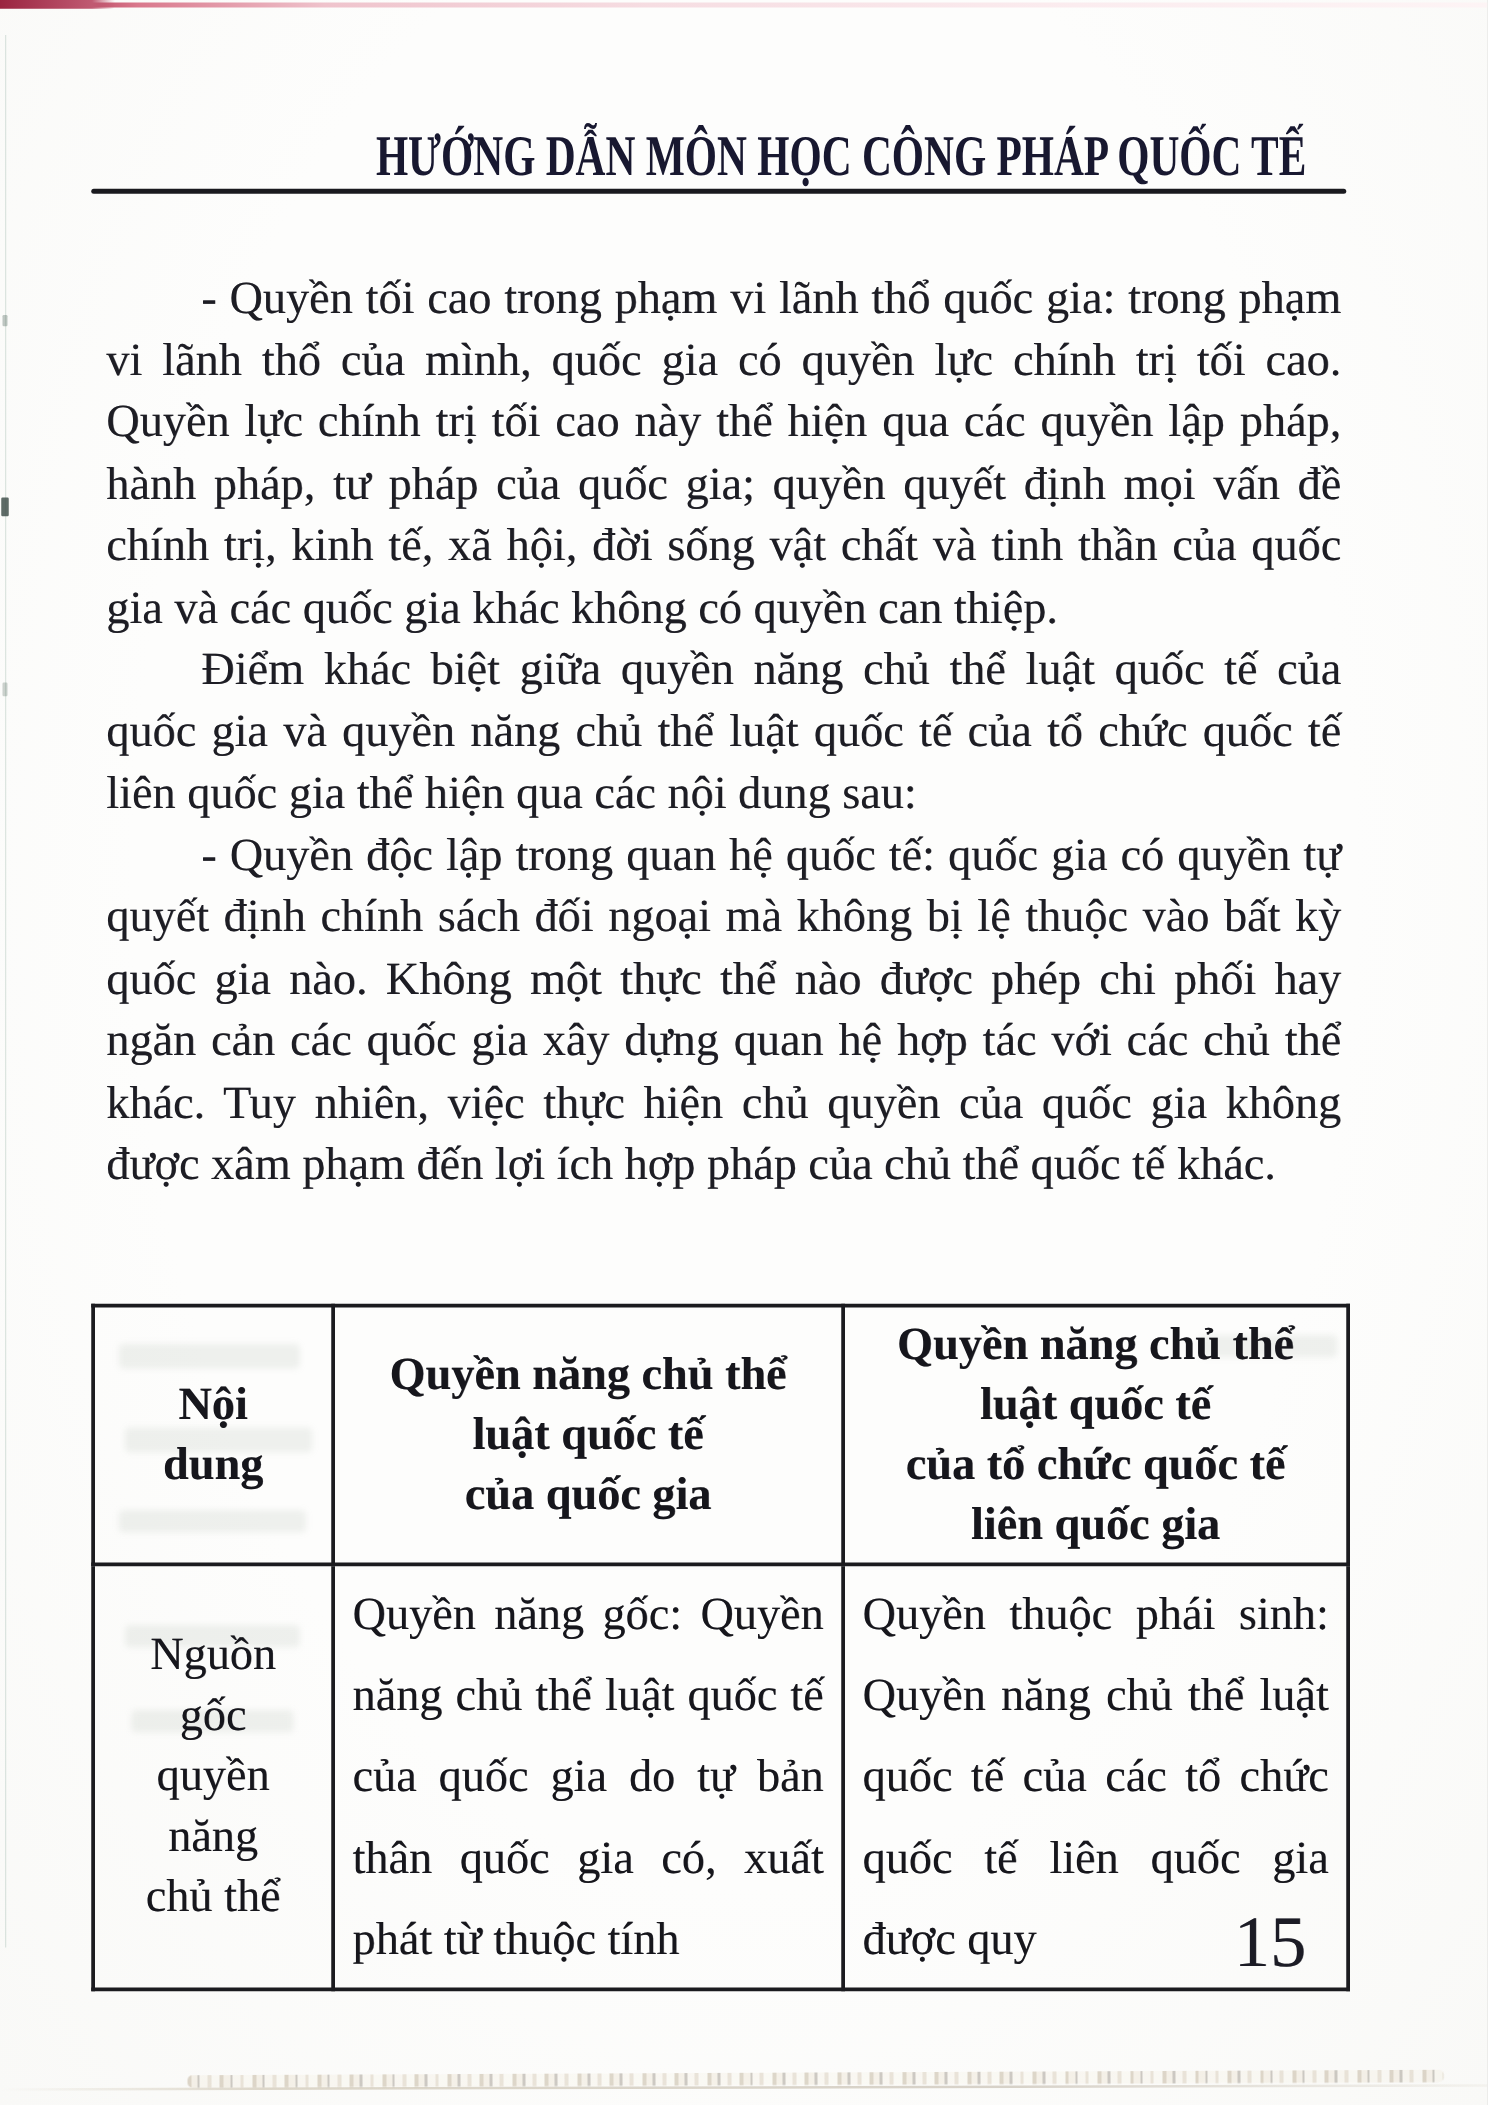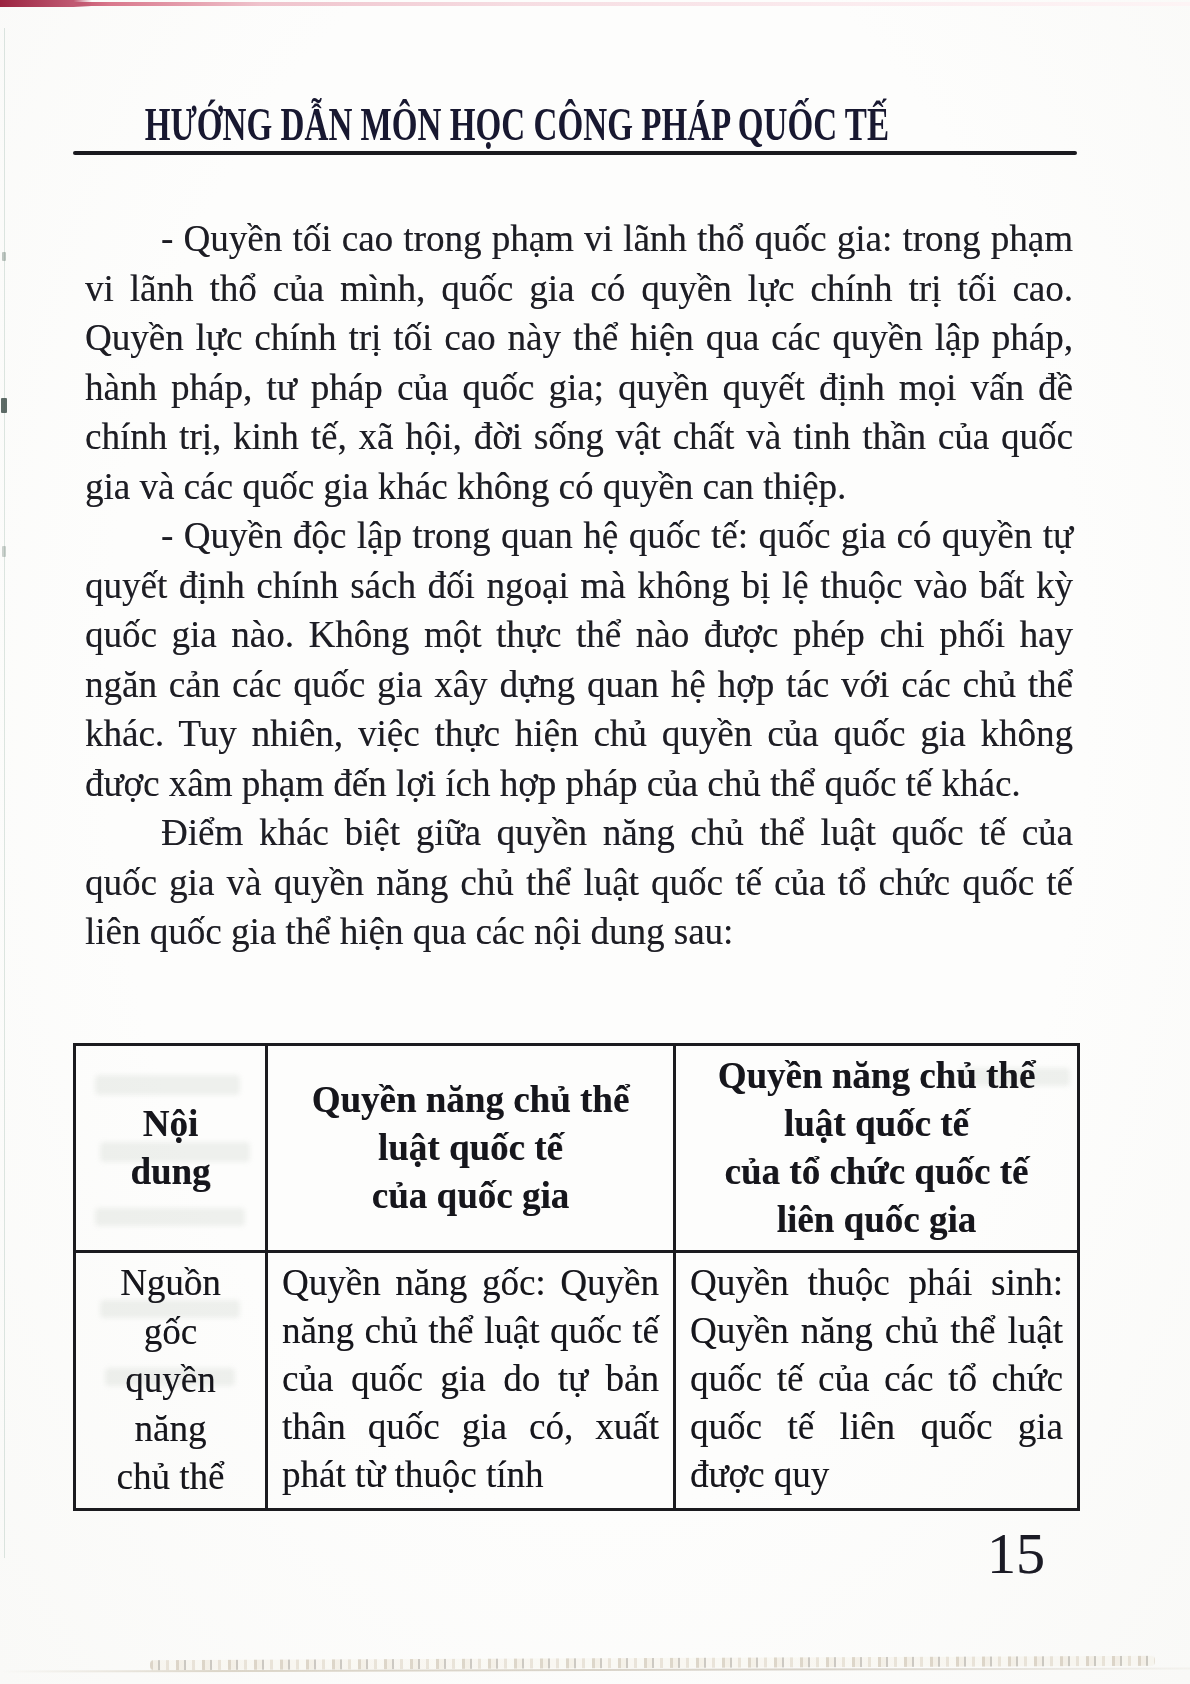--- a/index.html
+++ b/index.html
@@ -51,21 +51,21 @@
       rgba(150,130,90,0.30) 18%, rgba(120,100,70,0.28) 68%,
       rgba(150,130,90,0.06) 100%);
     transform:rotate(-0.15deg);
   }
   .bleed{position:absolute;background:rgba(128,148,134,0.12);
     filter:blur(2.5px);border-radius:4px;}
 
   
   .header-title{
     position:absolute;top:100px;left:0;width:1190px;
-    text-align:left;
+    text-align:right;
     font-weight:bold;color:#181830;
     font-size:46px;line-height:50px;
     letter-spacing:0px;white-space:nowrap;
   }
   .header-title span{display:inline-block;transform:scaleX(0.72);transform-origin:50% 50%;}
   .header-rule{
     position:absolute;top:151px;left:73px;width:1004px;height:4px;
     background:#1a1a1f;border-radius:2px;
   }
 
@@ -96,21 +96,21 @@
   .law-table .hdr{
     font-weight:bold;text-align:center;
     line-height:48px;height:185px;
     white-space:pre-line;
   }
   .law-table .row-label{
     text-align:center;line-height:48.5px;
     white-space:pre-line;vertical-align:middle;
   }
   .law-table .row-body{
-    text-align:justify;line-height:48px;
+    text-align:justify;line-height:65px;
     vertical-align:top;height:228px;
   }
 
   
   .page-number{
     position:absolute;top:1520px;left:925px;width:120px;
     text-align:right;font-size:58px;color:#1b1b25;
     text-shadow:0.3px 0 0 rgba(27,27,37,0.5);
   }
 </style>
@@ -135,22 +135,22 @@
   <div class="bleed" style="left:100px;top:1300px;width:140px;height:18px;"></div>
   <div class="bleed" style="left:105px;top:1368px;width:130px;height:18px;"></div>
 
   <div class="header-title">
     <span>HƯỚNG DẪN MÔN HỌC CÔNG PHÁP QUỐC TẾ</span>
   </div>
   <div class="header-rule"></div>
 
   <div class="body-text">
     <p>- Quyền tối cao trong phạm vi lãnh thổ quốc gia: trong phạm vi lãnh thổ của mình, quốc gia có quyền lực chính trị tối cao. Quyền lực chính trị tối cao này thể hiện qua các quyền lập pháp, hành pháp, tư pháp của quốc gia; quyền quyết định mọi vấn đề chính trị, kinh tế, xã hội, đời sống vật chất và tinh thần của quốc gia và các quốc gia khác không có quyền can thiệp.</p>
+    <p>Điểm khác biệt giữa quyền năng chủ thể luật quốc tế của quốc gia và quyền năng chủ thể luật quốc tế của tổ chức quốc tế liên quốc gia thể hiện qua các nội dung sau:</p>
     <p>- Quyền độc lập trong quan hệ quốc tế: quốc gia có quyền tự quyết định chính sách đối ngoại mà không bị lệ thuộc vào bất kỳ quốc gia nào. Không một thực thể nào được phép chi phối hay ngăn cản các quốc gia xây dựng quan hệ hợp tác với các chủ thể khác. Tuy nhiên, việc thực hiện chủ quyền của quốc gia không được xâm phạm đến lợi ích hợp pháp của chủ thể quốc tế khác.</p>
-    <p>Điểm khác biệt giữa quyền năng chủ thể luật quốc tế của quốc gia và quyền năng chủ thể luật quốc tế của tổ chức quốc tế liên quốc gia thể hiện qua các nội dung sau:</p>
   </div>
 
   <table class="law-table">
     <colgroup>
       <col style="width:192px">
       <col style="width:408px">
       <col style="width:404px">
     </colgroup>
     <tbody>
       <tr>

